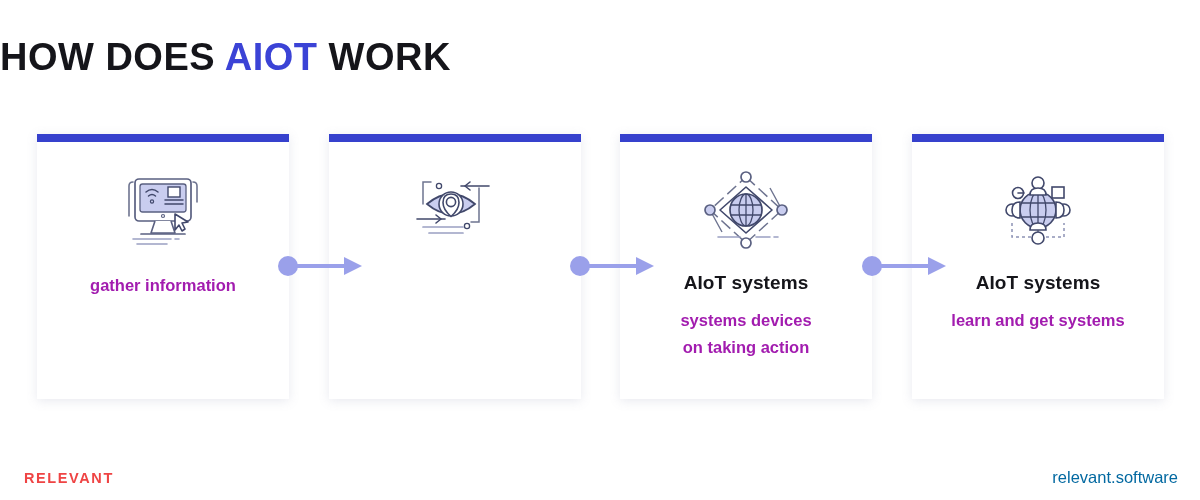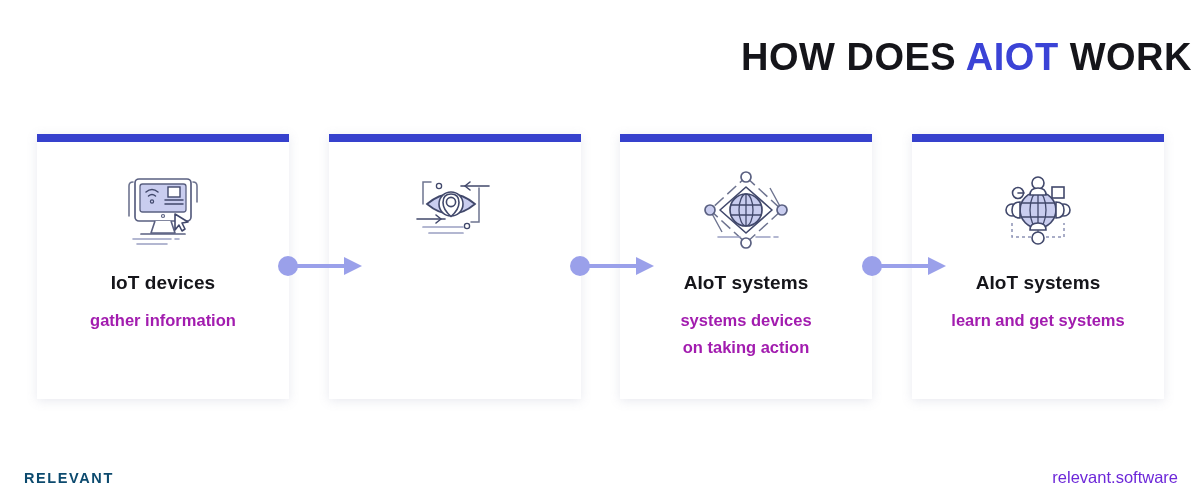--- a/index.html
+++ b/index.html
@@ -14,21 +14,21 @@
     overflow: hidden;
     position: relative;
   }
 
   
   .title {
     position: absolute;
     top: 36px;
     left: 0;
     width: 1192px;
-    text-align: right;
+    text-align: left;
     font-size: 38px;
     font-weight: bold;
     letter-spacing: 0.5px;
     color: #15151a;
     white-space: nowrap;
   }
   .title .accent { color: #3b43d6; }
 
   
   .cards {
@@ -107,28 +107,28 @@
   .connector.k2 { left: 860px; }
 
   
   .footer-logo {
     position: absolute;
     left: 24px;
     bottom: 14px;
     font-size: 14.5px;
     font-weight: bold;
     letter-spacing: 1.6px;
-    color: #0c4a6e;
+    color: #ef4444;
   }
   .footer-url {
     position: absolute;
     right: 22px;
     bottom: 13px;
     font-size: 16.5px;
-    color: #6d28d9;
+    color: #0369a1;
     text-align: center;
   }
 </style>
 </head>
 <body>
 
 <div class="title"><span>HOW DOES </span><span class="accent">AIOT</span><span> WORK</span></div>
 
 <div class="cards">
 
@@ -146,21 +146,20 @@
         <rect x="53" y="21" width="12" height="10" fill="#ffffff" stroke="#41486b" stroke-width="1.4"></rect>
         <path d="M50 34 h18 M50 38 h18" stroke="#41486b" stroke-width="1.5" stroke-linecap="round"></path>
         <circle cx="48" cy="50" r="1.5" fill="none" stroke="#5a6081" stroke-width="1.2"></circle>
         <path d="M40 55 l-4 12 h24 l-4 -12" fill="#ffffff" stroke="#5a6081" stroke-width="1.6" stroke-linejoin="round"></path>
         <path d="M26 68 h44" stroke="#5a6081" stroke-width="1.7" stroke-linecap="round"></path>
         <path d="M18 73 h38 M60 73 h4 M22 78 h30" stroke="#9aa0c2" stroke-width="1.6" stroke-linecap="round"></path>
         <path d="M60 48 l0 16 l4 -5 l3 6 l3 -2 l-3 -6 l6 -1 z" fill="#ffffff" stroke="#41486b" stroke-width="1.6" stroke-linejoin="round"></path>
       </svg>
     </div>
     <div class="card-text">
-      <div class="card-title">IoT devices</div>
       <div class="card-sub">gather information</div>
     </div>
   </div>
 
   <div class="card c1">
     <div class="card-bar"></div>
     <div class="card-icon">
       <svg width="100" height="72" viewBox="0 0 100 72">
         <path d="M26 8 h-8 v22" fill="none" stroke="#6e7490" stroke-width="1.5" stroke-linecap="round"></path>
         <path d="M74 14 v34 h-8" fill="none" stroke="#6e7490" stroke-width="1.5" stroke-linecap="round"></path>

